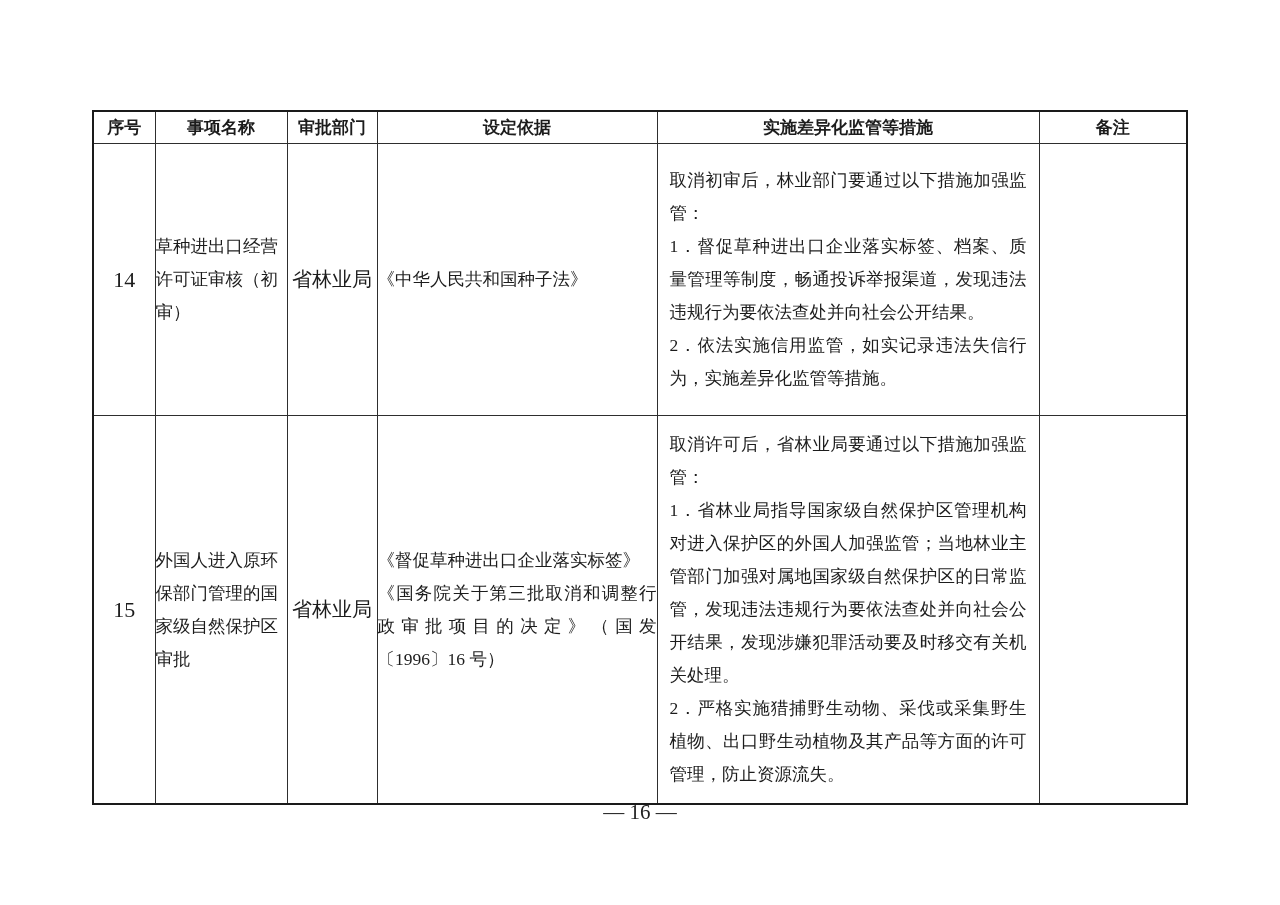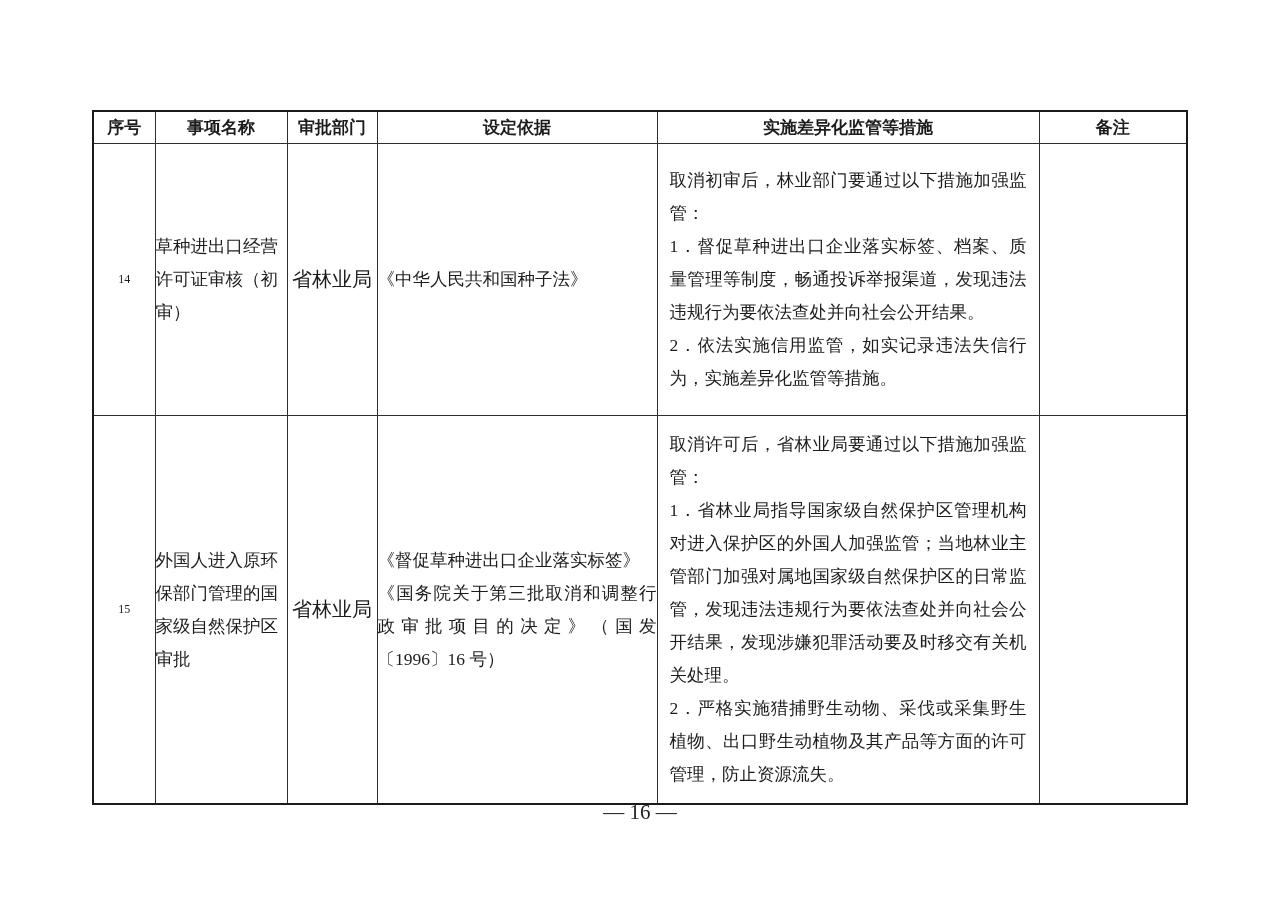--- a/index.html
+++ b/index.html
@@ -36,21 +36,21 @@
     padding: 4px;
   }
   tr.hdr   { height: 29px; }
   tr.row14 { height: 272px; }
   tr.row15 { height: 361px; }
 
   td.c {
     text-align: center;
     font-size: 20px;
   }
-  td.seq { font-size: 12px; }
+  td.seq { font-size: 22px; }
 
   td.name {
     padding: 0 0;
     font-size: 17.5px;
     line-height: 33px;
     text-align: left;
   }
   td.basis {
     padding: 0 0;
     font-size: 17.5px;

